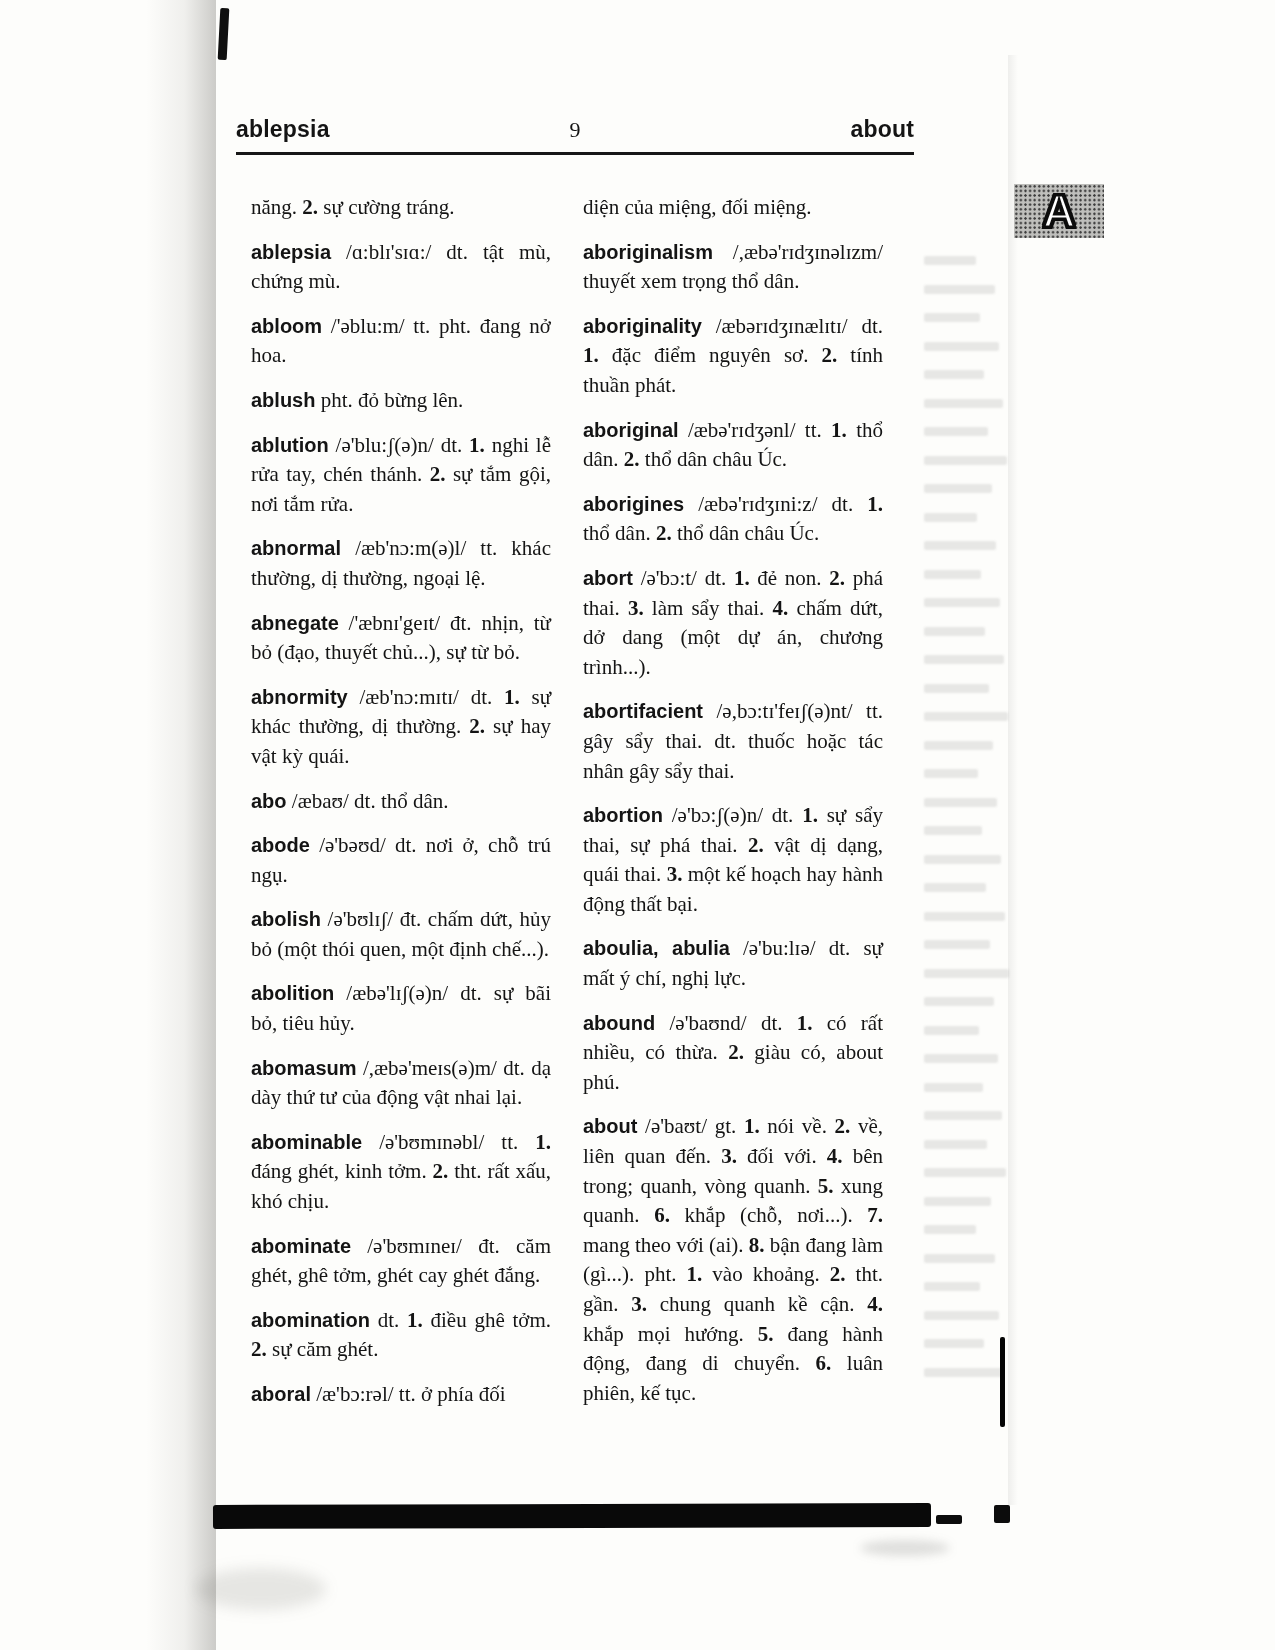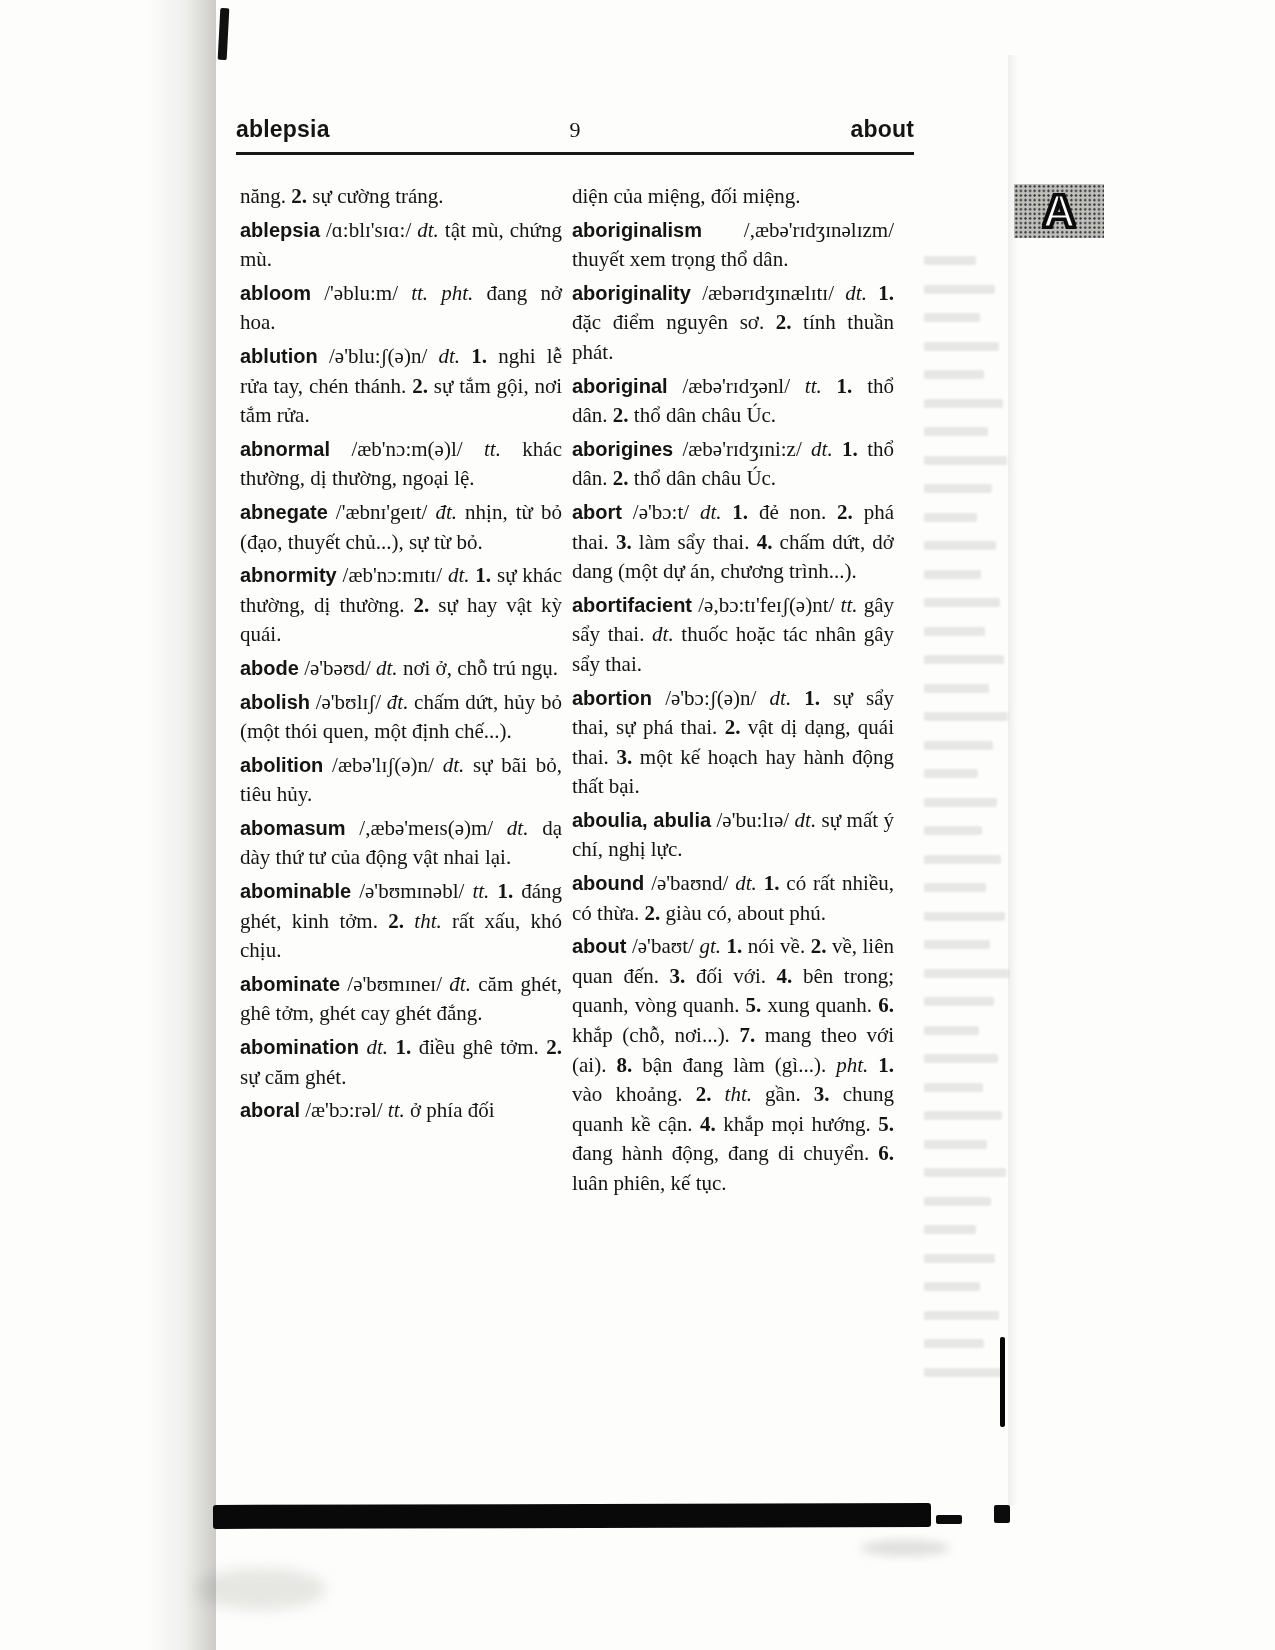--- a/index.html
+++ b/index.html
@@ -33,24 +33,24 @@
   .pagenum{flex:0 0 auto;font-size:22px;}
   .guide-right{flex:1;text-align:right;}
   
   .col{
     position:absolute;top:178px;width:330px;
     font-size:21px;line-height:29.6px;
     text-align:justify;
   }
   .col-left{left:236px;}
   .col-right{left:568px;}
-  .entry{margin:4px;}
+  .entry{margin:15px;}
   .seg-hw{font-family:"Liberation Sans","DejaVu Sans",sans-serif;font-weight:bold;font-size:20px;}
   .seg-b{font-weight:bold;}
-  .seg-i{font-style:italic;}
+  .seg-i{}
   
   .thumb-tab{
     position:absolute;left:1014px;top:184px;width:90px;height:54px;
     background-color:#bfbfbc;
     background-image:radial-gradient(circle,#3d3d3d 1.15px,rgba(0,0,0,0) 1.35px);
     background-size:4.6px 4.6px;
     display:flex;align-items:center;justify-content:center;
   }
   .tab-letter{
     font-family:"Liberation Sans","DejaVu Sans",sans-serif;font-weight:bold;
@@ -83,24 +83,26 @@
 <div class="header">
   <span class="guide guide-left">ablepsia</span>
   <span class="pagenum">9</span>
   <span class="guide guide-right">about</span>
 </div>
 
 <div class="col col-left">
     <p class="entry"><span class="seg-n">năng. </span><span class="seg-b">2.</span><span class="seg-n"> sự cường tráng.</span></p>
     <p class="entry"><span class="seg-hw">ablepsia</span><span class="seg-n"> /ɑ:blɪ'sɪɑ:/ </span><span class="seg-i">dt.</span><span class="seg-n"> tật mù, chứng mù.</span></p>
     <p class="entry"><span class="seg-hw">abloom</span><span class="seg-n"> /'əblu:m/ </span><span class="seg-i">tt. pht.</span><span class="seg-n"> đang nở hoa.</span></p>
+    <p class="entry"><span class="seg-hw">ablush</span><span class="seg-n"> </span><span class="seg-i">pht.</span><span class="seg-n"> đỏ bừng lên.</span></p>
     <p class="entry"><span class="seg-hw">ablution</span><span class="seg-n"> /ə'blu:ʃ(ə)n/ </span><span class="seg-i">dt.</span><span class="seg-n"> </span><span class="seg-b">1.</span><span class="seg-n"> nghi lễ rửa tay, chén thánh. </span><span class="seg-b">2.</span><span class="seg-n"> sự tắm gội, nơi tắm rửa.</span></p>
     <p class="entry"><span class="seg-hw">abnormal</span><span class="seg-n"> /æb'nɔ:m(ə)l/ </span><span class="seg-i">tt.</span><span class="seg-n"> khác thường, dị thường, ngoại lệ.</span></p>
     <p class="entry"><span class="seg-hw">abnegate</span><span class="seg-n"> /'æbnɪ'geɪt/ </span><span class="seg-i">đt.</span><span class="seg-n"> nhịn, từ bỏ (đạo, thuyết chủ...), sự từ bỏ.</span></p>
     <p class="entry"><span class="seg-hw">abnormity</span><span class="seg-n"> /æb'nɔ:mɪtɪ/ </span><span class="seg-i">dt.</span><span class="seg-n"> </span><span class="seg-b">1.</span><span class="seg-n"> sự khác thường, dị thường. </span><span class="seg-b">2.</span><span class="seg-n"> sự hay vật kỳ quái.</span></p>
+    <p class="entry"><span class="seg-hw">abo</span><span class="seg-n"> /æbaʊ/ </span><span class="seg-i">dt.</span><span class="seg-n"> thổ dân.</span></p>
     <p class="entry"><span class="seg-hw">abode</span><span class="seg-n"> /ə'bəʊd/ </span><span class="seg-i">dt.</span><span class="seg-n"> nơi ở, chỗ trú ngụ.</span></p>
     <p class="entry"><span class="seg-hw">abolish</span><span class="seg-n"> /ə'bʊlɪʃ/ </span><span class="seg-i">đt.</span><span class="seg-n"> chấm dứt, hủy bỏ (một thói quen, một định chế...).</span></p>
     <p class="entry"><span class="seg-hw">abolition</span><span class="seg-n"> /æbə'lɪʃ(ə)n/ </span><span class="seg-i">dt.</span><span class="seg-n"> sự bãi bỏ, tiêu hủy.</span></p>
     <p class="entry"><span class="seg-hw">abomasum</span><span class="seg-n"> /,æbə'meɪs(ə)m/ </span><span class="seg-i">dt.</span><span class="seg-n"> dạ dày thứ tư của động vật nhai lại.</span></p>
     <p class="entry"><span class="seg-hw">abominable</span><span class="seg-n"> /ə'bʊmɪnəbl/ </span><span class="seg-i">tt.</span><span class="seg-n"> </span><span class="seg-b">1.</span><span class="seg-n"> đáng ghét, kinh tởm. </span><span class="seg-b">2.</span><span class="seg-n"> </span><span class="seg-i">tht.</span><span class="seg-n"> rất xấu, khó chịu.</span></p>
     <p class="entry"><span class="seg-hw">abominate</span><span class="seg-n"> /ə'bʊmɪneɪ/ </span><span class="seg-i">đt.</span><span class="seg-n"> căm ghét, ghê tởm, ghét cay ghét đắng.</span></p>
     <p class="entry"><span class="seg-hw">abomination</span><span class="seg-n"> </span><span class="seg-i">dt.</span><span class="seg-n"> </span><span class="seg-b">1.</span><span class="seg-n"> điều ghê tởm. </span><span class="seg-b">2.</span><span class="seg-n"> sự căm ghét.</span></p>
     <p class="entry"><span class="seg-hw">aboral</span><span class="seg-n"> /æ'bɔ:rəl/ </span><span class="seg-i">tt.</span><span class="seg-n"> ở phía đối</span></p>
   </div>
 <div class="col col-right">

